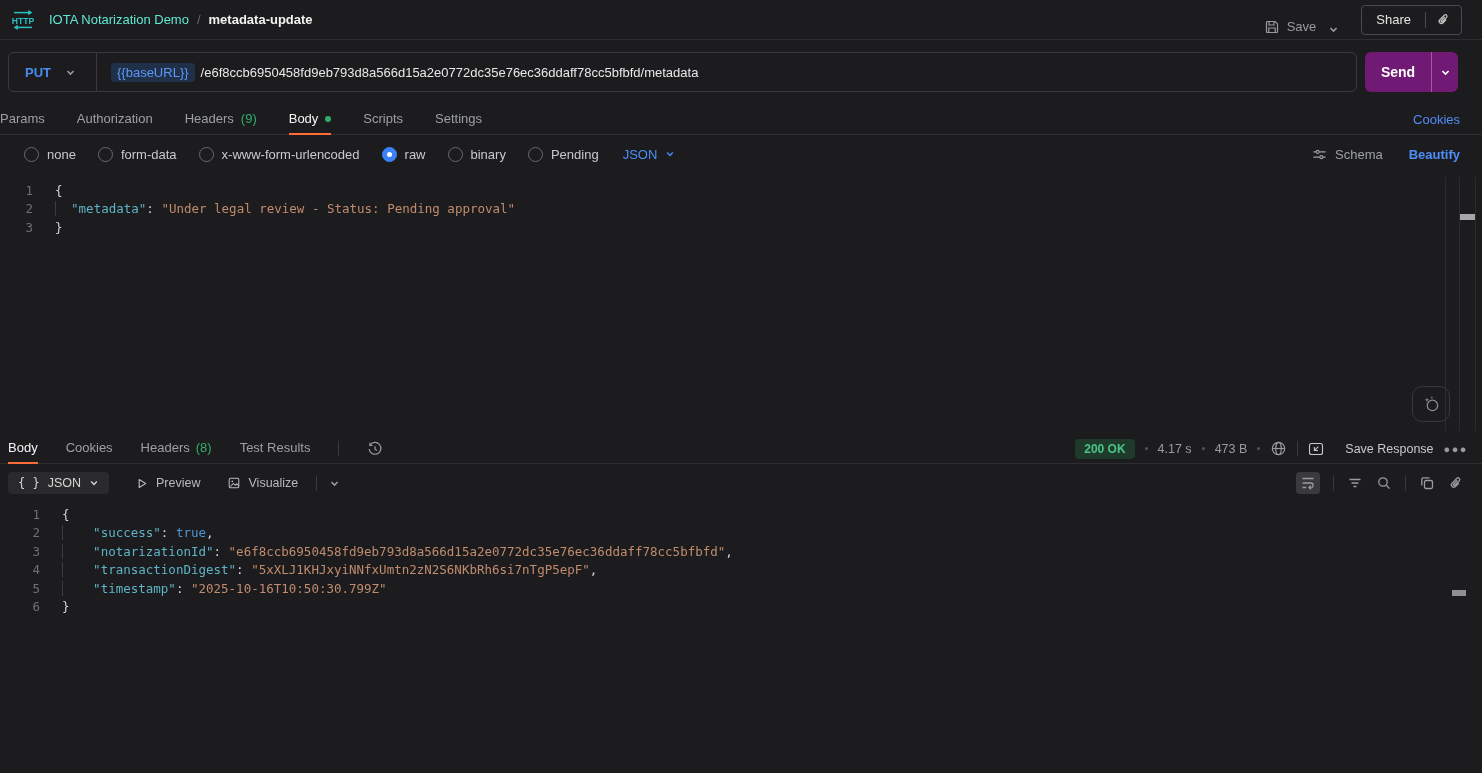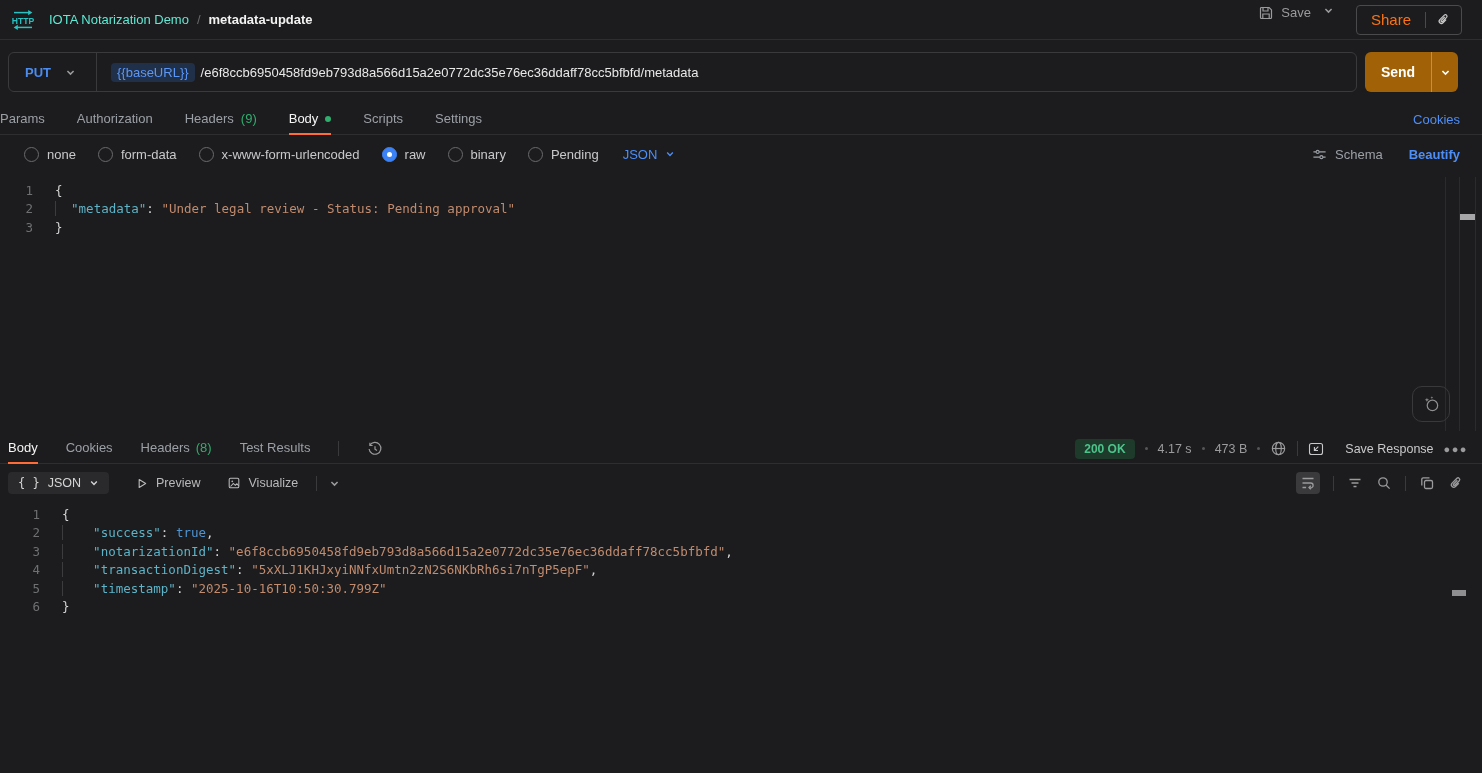--- a/index.html
+++ b/index.html
@@ -8,40 +8,40 @@
   .stage { position:relative; width:1482px; height:773px; background:#1c1c1e; }
   svg { display:block; }
 
   
   .topbar { position:absolute; top:0; left:0; right:0; height:40px;
     border-bottom:1px solid #2e2e30; display:flex; align-items:center; padding:0 20px 0 10px; }
   .crumb-dim { color:#5eead4; font-size:13px; }
   .crumb-sep { color:#6a6a6c; font-size:13px; margin:0 8px; }
   .crumb-name { color:#f2f2f2; font-size:13px; font-weight:700; }
   .logo { margin-right:13px; }
-  .topbar-right { margin-left:auto; display:flex; align-items:flex-start; gap:12px; }
+  .topbar-right { margin-left:auto; display:flex; align-items:flex-end; gap:12px; }
   .save-btn { display:flex; align-items:center; gap:7px; color:#9b9b9d; font-size:13px; cursor:pointer; }
   .icon-btn { color:#9b9b9d; display:flex; align-items:center; cursor:pointer; }
   .share-group { display:flex; align-items:center; height:30px; border:1px solid #4a4a4c;
     border-radius:4px; margin-left:10px; }
-  .share-label { padding:0 14px; font-size:15px; color:#f97316; cursor:pointer; }
+  .share-label { padding:0 14px; font-size:13px; color:#e5e5e5; cursor:pointer; }
   .share-div { width:1px; height:16px; background:#4a4a4c; }
   .share-link { padding:0 10px; color:#c9c9c9; cursor:pointer; }
 
   
   .request-bar { position:absolute; top:52px; left:8px; width:1349px; height:40px;
     border:1px solid #3a3a3c; border-radius:6px; display:flex; align-items:center; background:#1c1c1e; }
   .method { color:#4a8cf0; font-weight:700; font-size:13px; padding:0 14px 0 16px; cursor:pointer; }
   .method-chevron { color:#9b9b9d; margin-right:20px; cursor:pointer; }
   .method-div { width:1px; height:40px; background:#3a3a3c; }
   .url-area { display:flex; align-items:center; padding-left:14px; gap:6px; font-size:13px; flex:1; cursor:text; }
   .url-var { background:#203048; color:#5c97f7; padding:2px 6px; border-radius:4px; }
   .url-path { color:#e8e8e8; }
   .send-btn { position:absolute; top:52px; left:1365px; width:93px; height:40px;
-    background:#a16207; border-radius:6px; display:flex; overflow:hidden; cursor:pointer; }
+    background:#701a75; border-radius:6px; display:flex; overflow:hidden; cursor:pointer; }
   .send-main { flex:1; display:flex; align-items:center; justify-content:center;
     color:#fff; font-size:14px; font-weight:700; }
   .send-chev { width:27px; display:flex; align-items:center; justify-content:center;
     border-left:1px solid rgba(255,255,255,.3); color:#fff; }
 
   
   .tabs-row { position:absolute; top:104px; left:0; right:0; height:31px;
     border-bottom:1px solid #2e2e30; display:flex; gap:32px; padding-left:0; }
   .tab { display:flex; align-items:center; gap:7px; font-size:13px; color:#9ba0a6;
     height:31px; border-bottom:2px solid transparent; cursor:pointer; }

